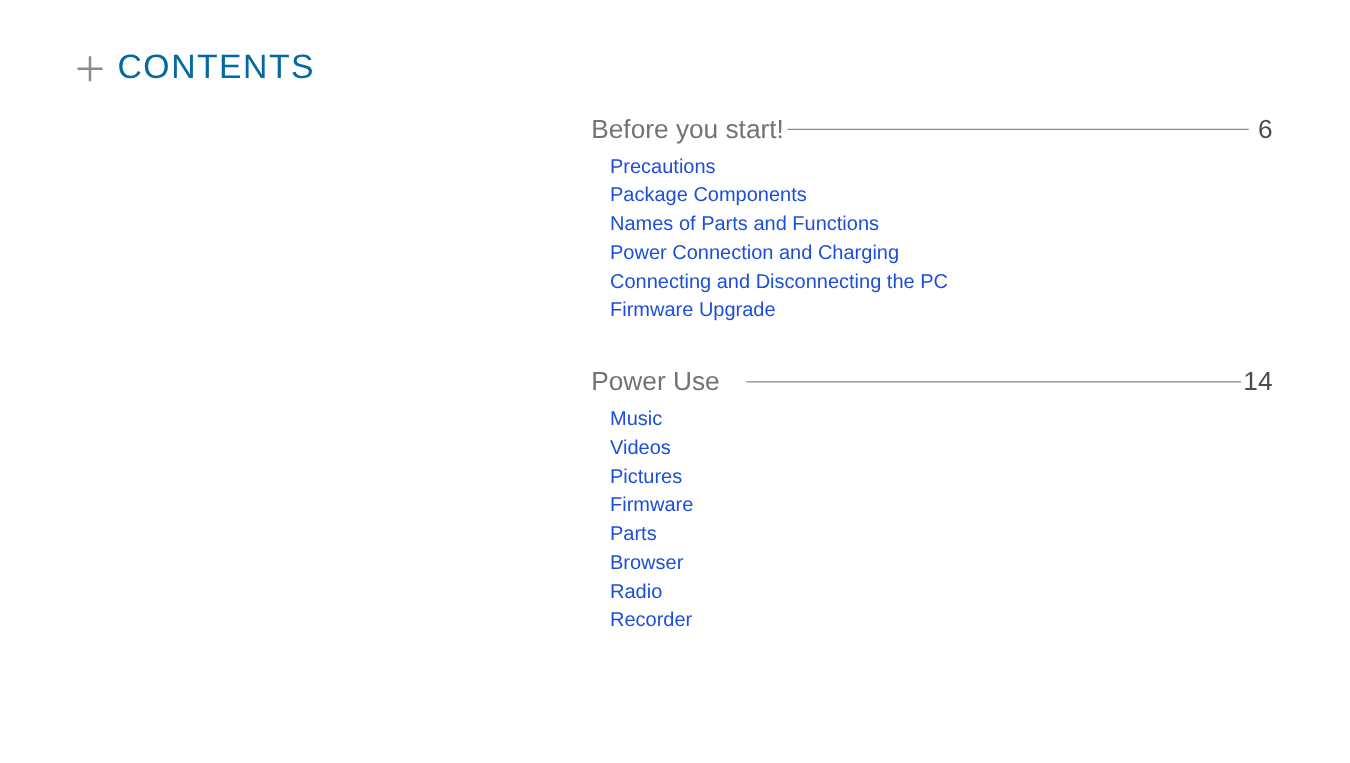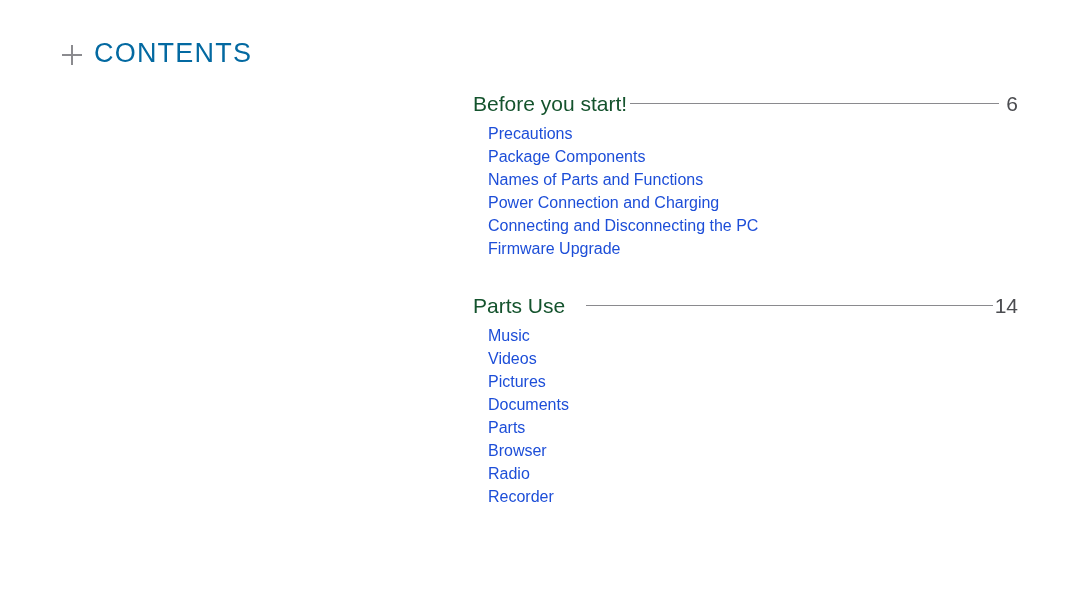--- a/index.html
+++ b/index.html
@@ -71,21 +71,21 @@
   }
 
   .section-head {
     display: flex;
     align-items: center;
     width: 100%;
     height: 30px;
   }
   .section-title {
     font-size: 21px;
-    color: #14532d;
+    color: #737373;
     line-height: 1;
     white-space: nowrap;
     flex: none;
   }
   .section-rule {
     flex: 1 1 auto;
     height: 1px;
     background: #8a8a8e;
     min-width: 10px;
   }
@@ -134,29 +134,29 @@
       <li>Package Components</li>
       <li>Names of Parts and Functions</li>
       <li>Power Connection and Charging</li>
       <li>Connecting and Disconnecting the PC</li>
       <li>Firmware Upgrade</li>
     </ul>
   </section>
 
   <section class="toc-section">
     <div class="section-head gap-wide">
-      <span class="section-title">Parts Use</span>
+      <span class="section-title">Power Use</span>
       <span class="section-rule"></span>
       <span class="section-page">14</span>
     </div>
     <ul class="section-items">
       <li>Music</li>
       <li>Videos</li>
       <li>Pictures</li>
-      <li>Documents</li>
+      <li>Firmware</li>
       <li>Parts</li>
       <li>Browser</li>
       <li>Radio</li>
       <li>Recorder</li>
     </ul>
   </section>
 
 </div>
 
 </body></html>

